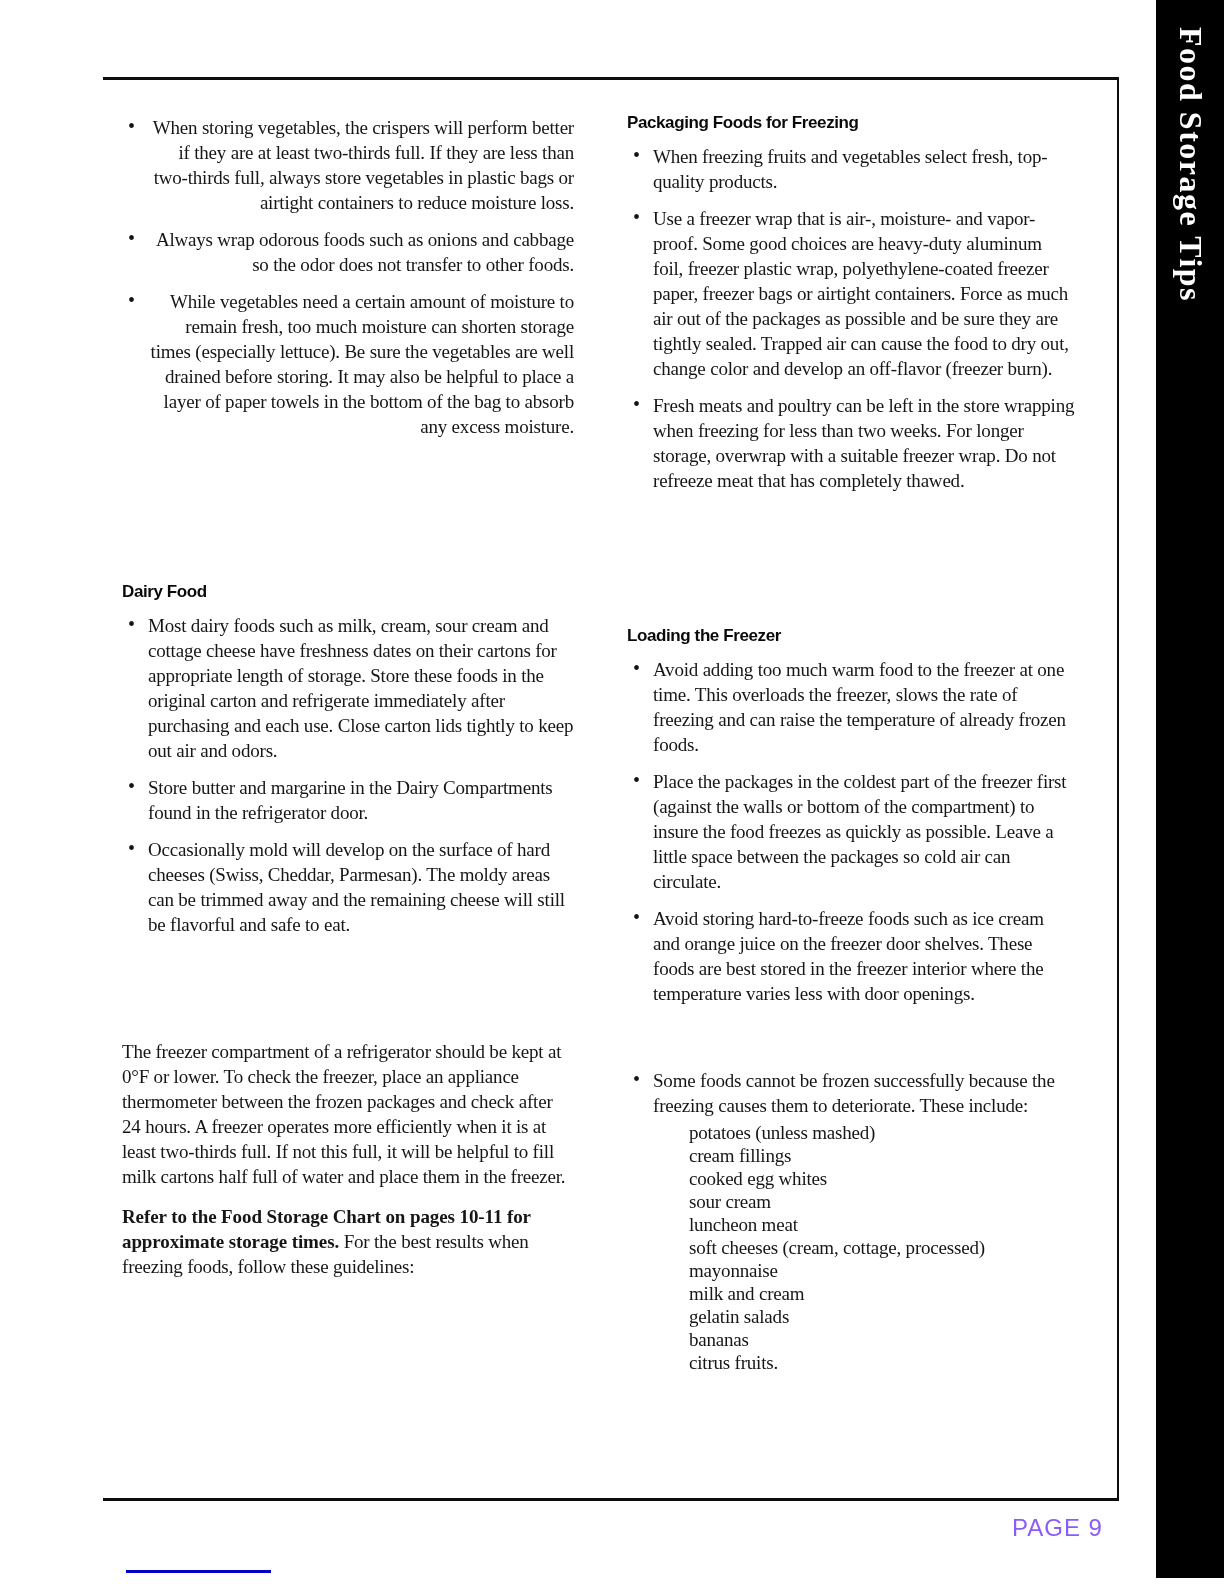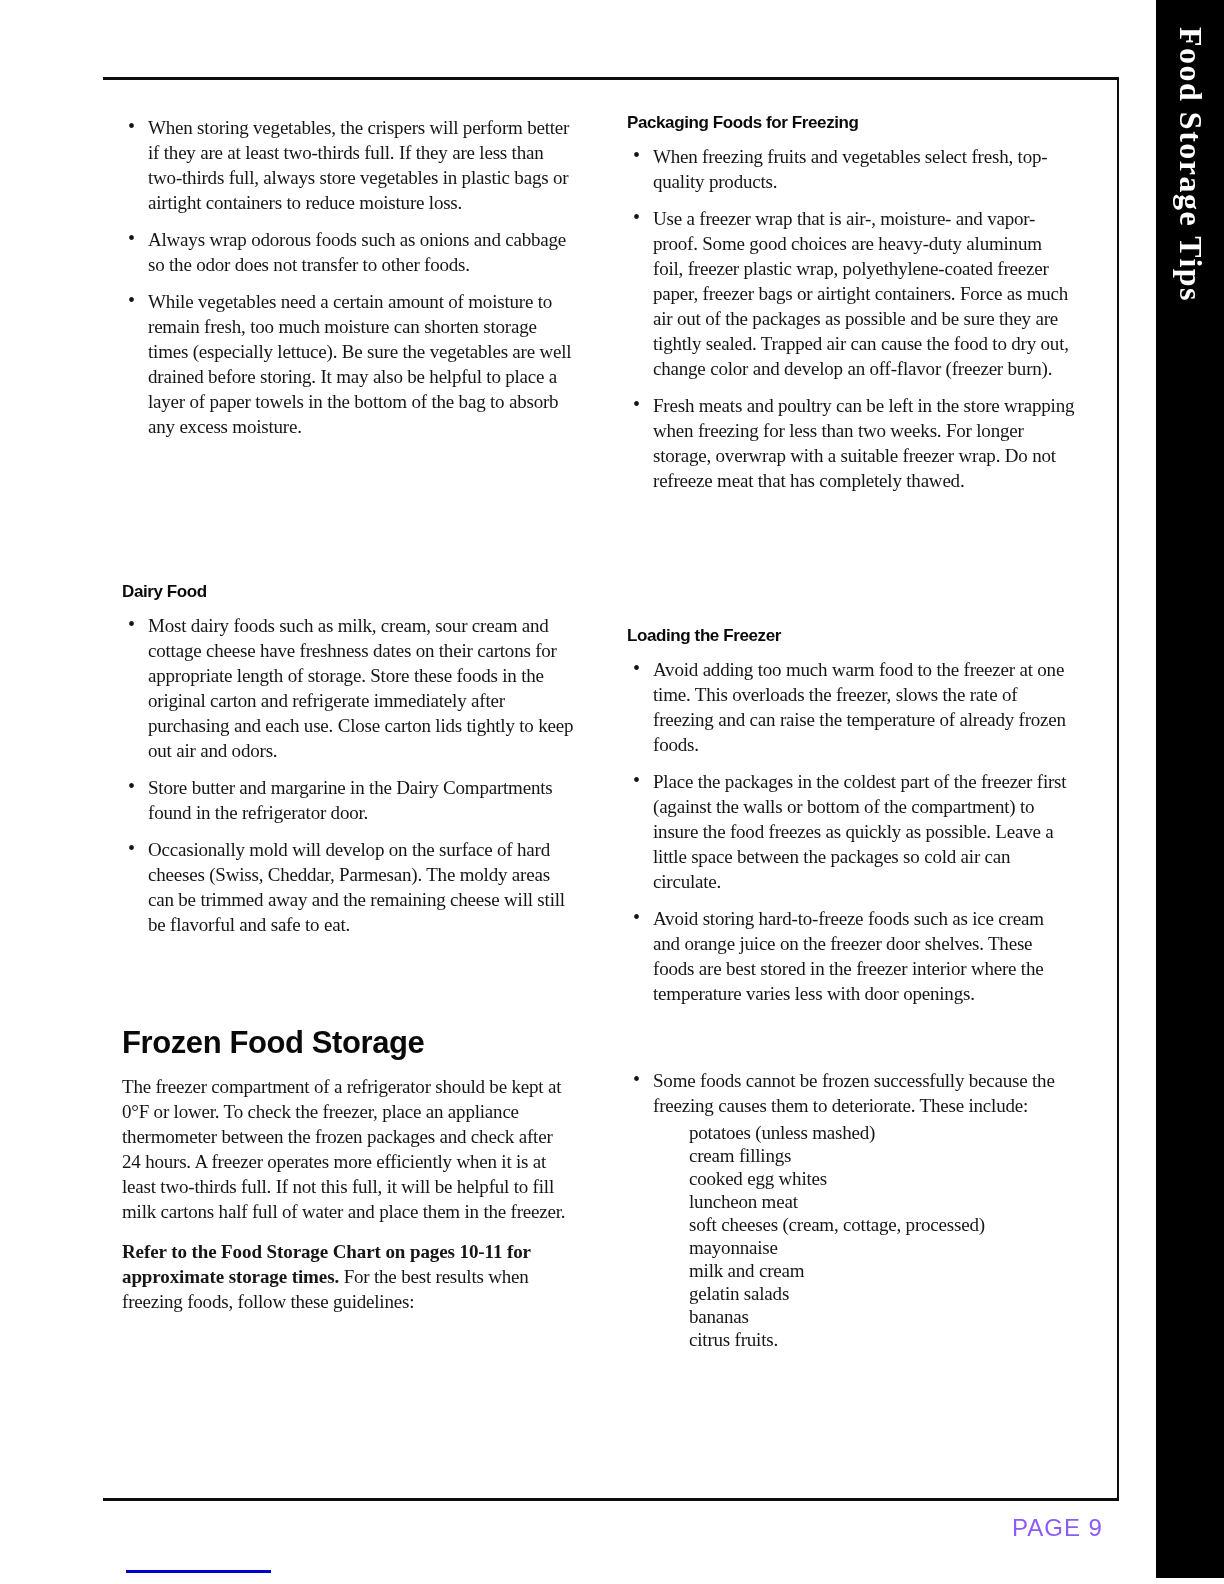--- a/index.html
+++ b/index.html
@@ -73,38 +73,37 @@
 
 <div class="page">
 
   <aside class="sidebar-tab">
     <span class="sidebar-title">Food Storage Tips</span>
   </aside>
 
   <div class="content-frame">
 
     <section class="sec col-l sec-intro">
-      <ul class="bullets" style="margin-top:0;">
+      <ul class="bullets" style="margin-top:0;text-align:right;">
         <li>When storing vegetables, the crispers will perform better if they are at least two-thirds full. If they are less than two-thirds full, always store vegetables in plastic bags or airtight containers to reduce moisture loss.</li>
         <li>Always wrap odorous foods such as onions and cabbage so the odor does not transfer to other foods.</li>
         <li>While vegetables need a certain amount of moisture to remain fresh, too much moisture can shorten storage times (especially lettuce). Be sure the vegetables are well drained before storing. It may also be helpful to place a layer of paper towels in the bottom of the bag to absorb any excess moisture.</li>
       </ul>
     </section>
 
     <section class="sec col-l sec-dairy">
       <h2 class="head">Dairy Food</h2>
       <ul class="bullets">
         <li>Most dairy foods such as milk, cream, sour cream and cottage cheese have freshness dates on their cartons for appropriate length of storage. Store these foods in the original carton and refrigerate immediately after purchasing and each use. Close carton lids tightly to keep out air and odors.</li>
         <li>Store butter and margarine in the Dairy Compartments found in the refrigerator door.</li>
         <li>Occasionally mold will develop on the surface of hard cheeses (Swiss, Cheddar, Parmesan). The moldy areas can be trimmed away and the remaining cheese will still be flavorful and safe to eat.</li>
       </ul>
     </section>
 
     <section class="sec col-l sec-frozen">
-      <h1 class="head">Frozen Food Storage</h1>
       <p class="body-par">The freezer compartment of a refrigerator should be kept at 0°F or lower. To check the freezer, place an appliance thermometer between the frozen packages and check after 24 hours. A freezer operates more efficiently when it is at least two-thirds full. If not this full, it will be helpful to fill milk cartons half full of water and place them in the freezer.</p>
       <p class="note-par"><b>Refer to the Food Storage Chart on pages 10-11 for approximate storage times.</b><span> For the best results when freezing foods, follow these guidelines:</span></p>
     </section>
 
     <section class="sec col-r sec-pack">
       <h2 class="head">Packaging Foods for Freezing</h2>
       <ul class="bullets">
         <li>When freezing fruits and vegetables select fresh, top-quality products.</li>
         <li>Use a freezer wrap that is air-, moisture- and vapor-proof. Some good choices are heavy-duty aluminum foil, freezer plastic wrap, polyethylene-coated freezer paper, freezer bags or airtight containers. Force as much air out of the packages as possible and be sure they are tightly sealed. Trapped air can cause the food to dry out, change color and develop an off-flavor (freezer burn).</li>
         <li>Fresh meats and poultry can be left in the store wrapping when freezing for less than two weeks. For longer storage, overwrap with a suitable freezer wrap. Do not refreeze meat that has completely thawed.</li>
@@ -121,20 +120,21 @@
     </section>
 
     <section class="sec col-r sec-dont">
       <ul class="bullets">
         <li>
           <span>Some foods cannot be frozen successfully because the freezing causes them to deteriorate. These include:</span>
           <div class="food-list">
             <div>potatoes (unless mashed)</div>
             <div>cream fillings</div>
             <div>cooked egg whites</div>
+            <div>sour cream</div>
             <div>luncheon meat</div>
             <div>soft cheeses (cream, cottage, processed)</div>
             <div>mayonnaise</div>
             <div>milk and cream</div>
             <div>gelatin salads</div>
             <div>bananas</div>
             <div>citrus fruits.</div>
           </div>
         </li>
       </ul>

